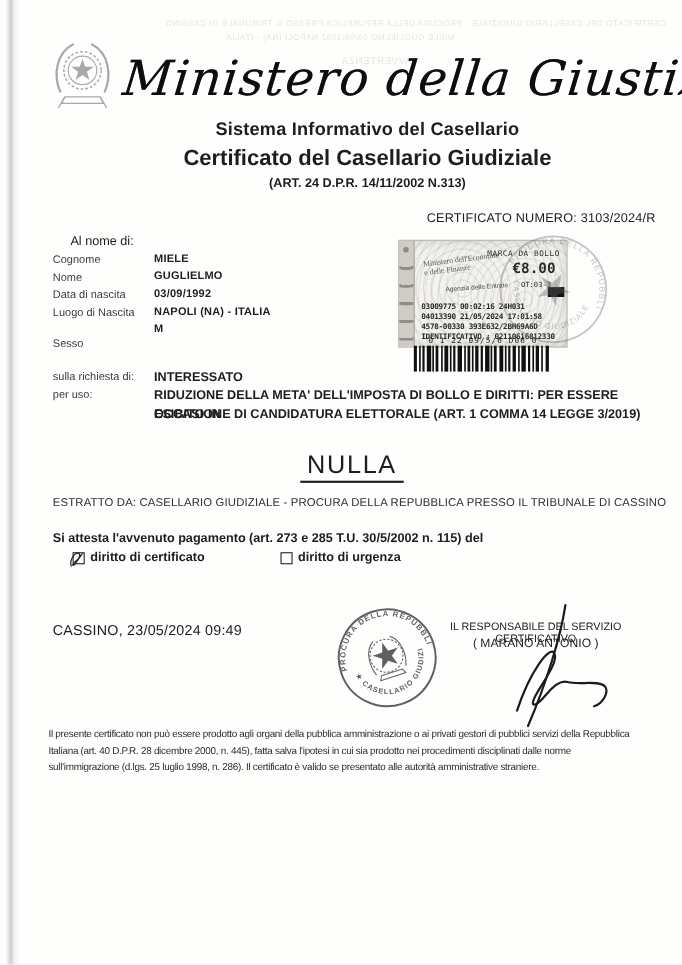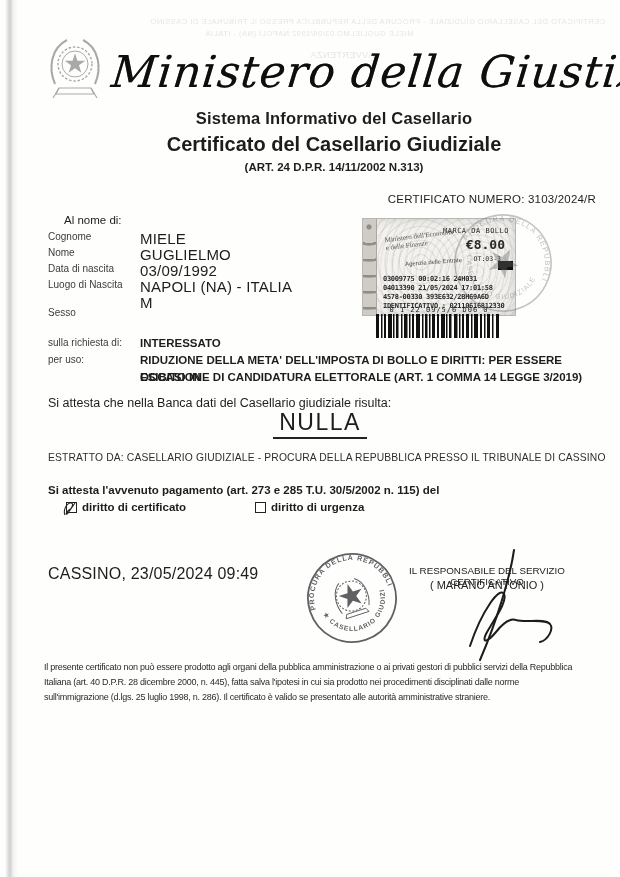--- a/index.html
+++ b/index.html
@@ -16,36 +16,36 @@
     font-style:italic;font-size:44px;color:#0e0e0e;transform:skewX(-6deg);letter-spacing:1px;white-space:nowrap;
     text-shadow:0 0 .5px rgba(0,0,0,.55);}
   .hdr-center{left:0;width:668px;text-align:center;}
   #system-line{top:109px;font-size:16.5px;font-weight:bold;letter-spacing:.2px;}
   #cert-title{top:133px;font-size:20px;font-weight:bold;}
   #cert-subtitle{top:161px;font-size:11.5px;font-weight:bold;}
   #cert-number{left:340px;top:193px;width:256px;text-align:right;font-size:11.5px;letter-spacing:.2px;}
   
   #al-nome{left:48px;top:214px;font-size:11.5px;margin-left:16px;}
   .f-label{left:48px;width:88px;font-size:10px;color:#3c3c3c;}
-  .f-value{left:140px;font-size:15px;font-weight:normal;letter-spacing:.2px;}
+  .f-value{left:140px;font-size:10px;font-weight:bold;letter-spacing:.2px;}
   
   .r-label{left:48px;font-size:10px;color:#3c3c3c;}
   .r-value{left:140px;font-size:11.5px;font-weight:bold;width:470px;line-height:17px;}
   
   #attest-line{left:48px;top:396px;font-size:12.5px;}
   #nulla{left:10px;top:409px;width:620px;text-align:center;}
   #nulla span{display:inline-block;font-size:23px;letter-spacing:1.5px;border-bottom:2px solid #222;
               padding:0 6px 1px 6px;}
   #estratto{left:48px;top:452px;font-size:10.3px;color:#2e2e2e;letter-spacing:.15px;}
   
   #pay-line{left:48px;top:484px;font-size:11.5px;font-weight:bold;}
   .chk-item{top:501px;font-size:11.5px;font-weight:bold;display:flex;align-items:center;gap:5px;}
   .chk-box{width:9px;height:9px;border:1.3px solid #222;display:inline-block;position:relative;background:#fff;}
   
-  #place-date{left:48px;top:565px;font-size:16px;letter-spacing:.2px;}
+  #place-date{left:48px;top:565px;font-size:13px;letter-spacing:.2px;}
   #resp-role{left:382px;top:565px;width:210px;text-align:center;font-size:9.8px;color:#222;}
   #resp-name{left:382px;top:579px;width:210px;text-align:center;font-size:11px;color:#222;}
   
   #marca{left:362px;top:218px;width:152px;height:96px;background:#f3f2ef;border:1px solid #b9b7b2;
      box-shadow:inset 0 0 12px rgba(140,140,135,.35);}
   #marca .guilloche{position:absolute;inset:0;
      background:
       repeating-radial-gradient(circle at 38% 45%,rgba(150,150,148,.18) 0 1px,transparent 2px 7px),
       repeating-radial-gradient(circle at 75% 55%,rgba(150,150,148,.15) 0 1px,transparent 2px 6px);}
   #marca-band{position:absolute;left:0;top:0;width:13px;height:100%;background:#cfccc6;
@@ -182,21 +182,20 @@
       <path transform="scale(1.3)" fill="#666" d="M0,-12 L2.7,-3.7 L11.4,-3.7 L4.4,1.4 L7.1,9.7 L0,4.6 L-7.1,9.7 L-4.4,1.4 L-11.4,-3.7 L-2.7,-3.7 Z"></path>
     </g>
   </svg>
 
   <div class="abs r-label" style="top:337px;">sulla richiesta di:</div>
   <div class="abs r-value" style="top:335px;">INTERESSATO</div>
   <div class="abs r-label" style="top:354px;">per uso:</div>
   <div class="abs r-value" style="top:352px;">RIDUZIONE DELLA META' DELL'IMPOSTA DI BOLLO E DIRITTI: PER ESSERE ESIBITO IN</div>
   <div class="abs r-value" style="top:369px;">OCCASIONE DI CANDIDATURA ELETTORALE (ART. 1 COMMA 14 LEGGE 3/2019)</div>
 
-  <div id="attest-line" class="abs">Si attesta che nella Banca dati del Casellario giudiziale risulta:</div>
   <div id="nulla" class="abs"><span>NULLA</span></div>
   <div id="estratto" class="abs">ESTRATTO DA: CASELLARIO GIUDIZIALE - PROCURA DELLA REPUBBLICA PRESSO IL TRIBUNALE DI CASSINO</div>
 
   <div id="pay-line" class="abs">Si attesta l'avvenuto pagamento (art. 273 e 285 T.U. 30/5/2002 n. 115) del</div>
   <div class="abs chk-item" style="left:66px;">
     <span class="chk-box">
       <svg width="20" height="20" style="position:absolute;left:-6px;top:-4px;" viewBox="0 0 20 20">
         <path d="M4,16 C2,12 5,5 9,4 C13,3 12,9 8,11 C5,13 4,17 7,14 L14,4" fill="none" stroke="#222" stroke-width="1.1"></path>
       </svg>
     </span>

